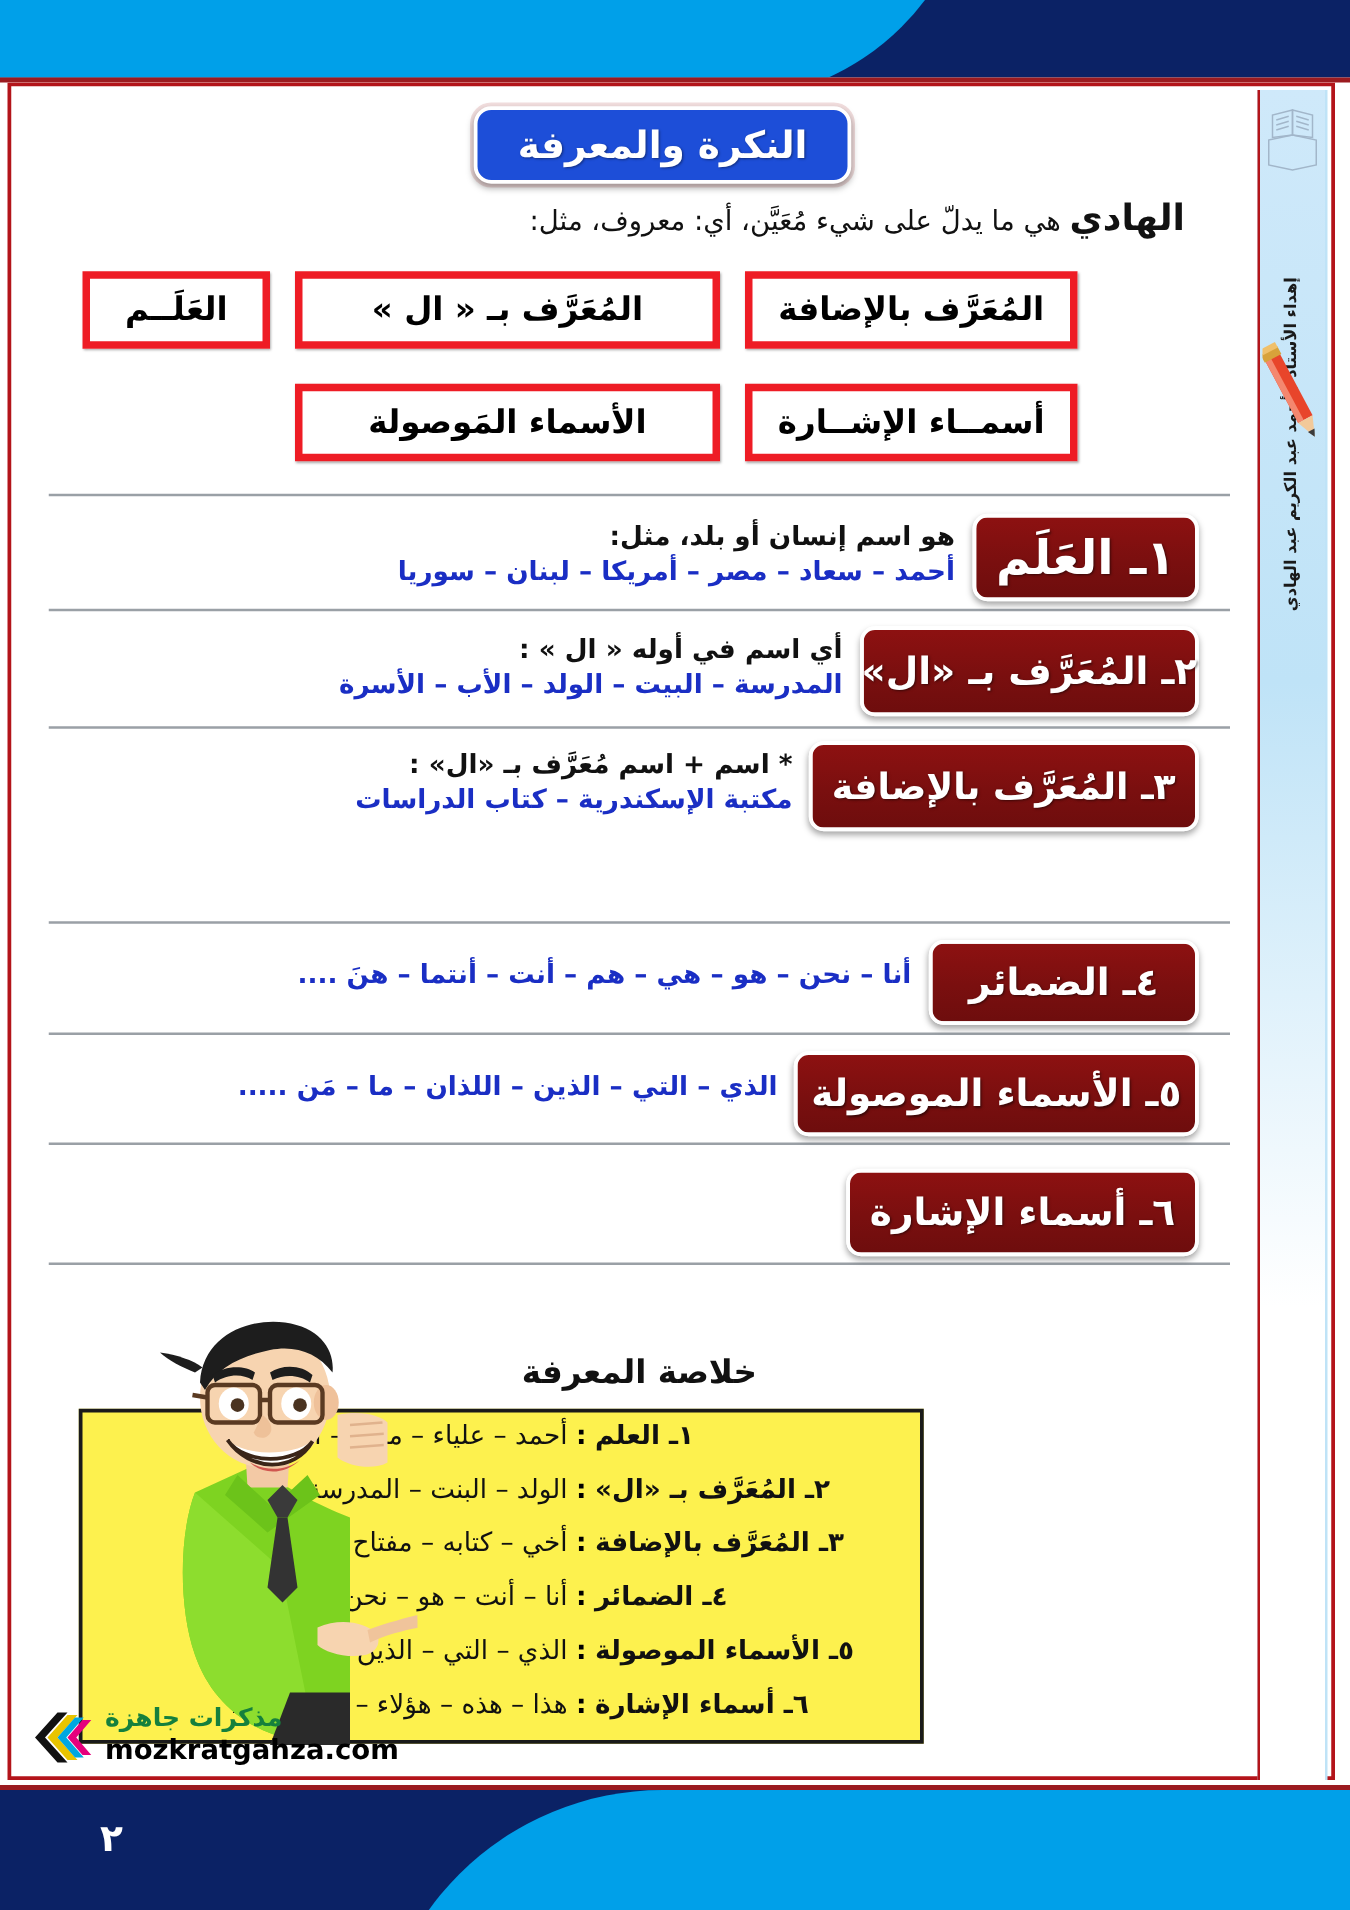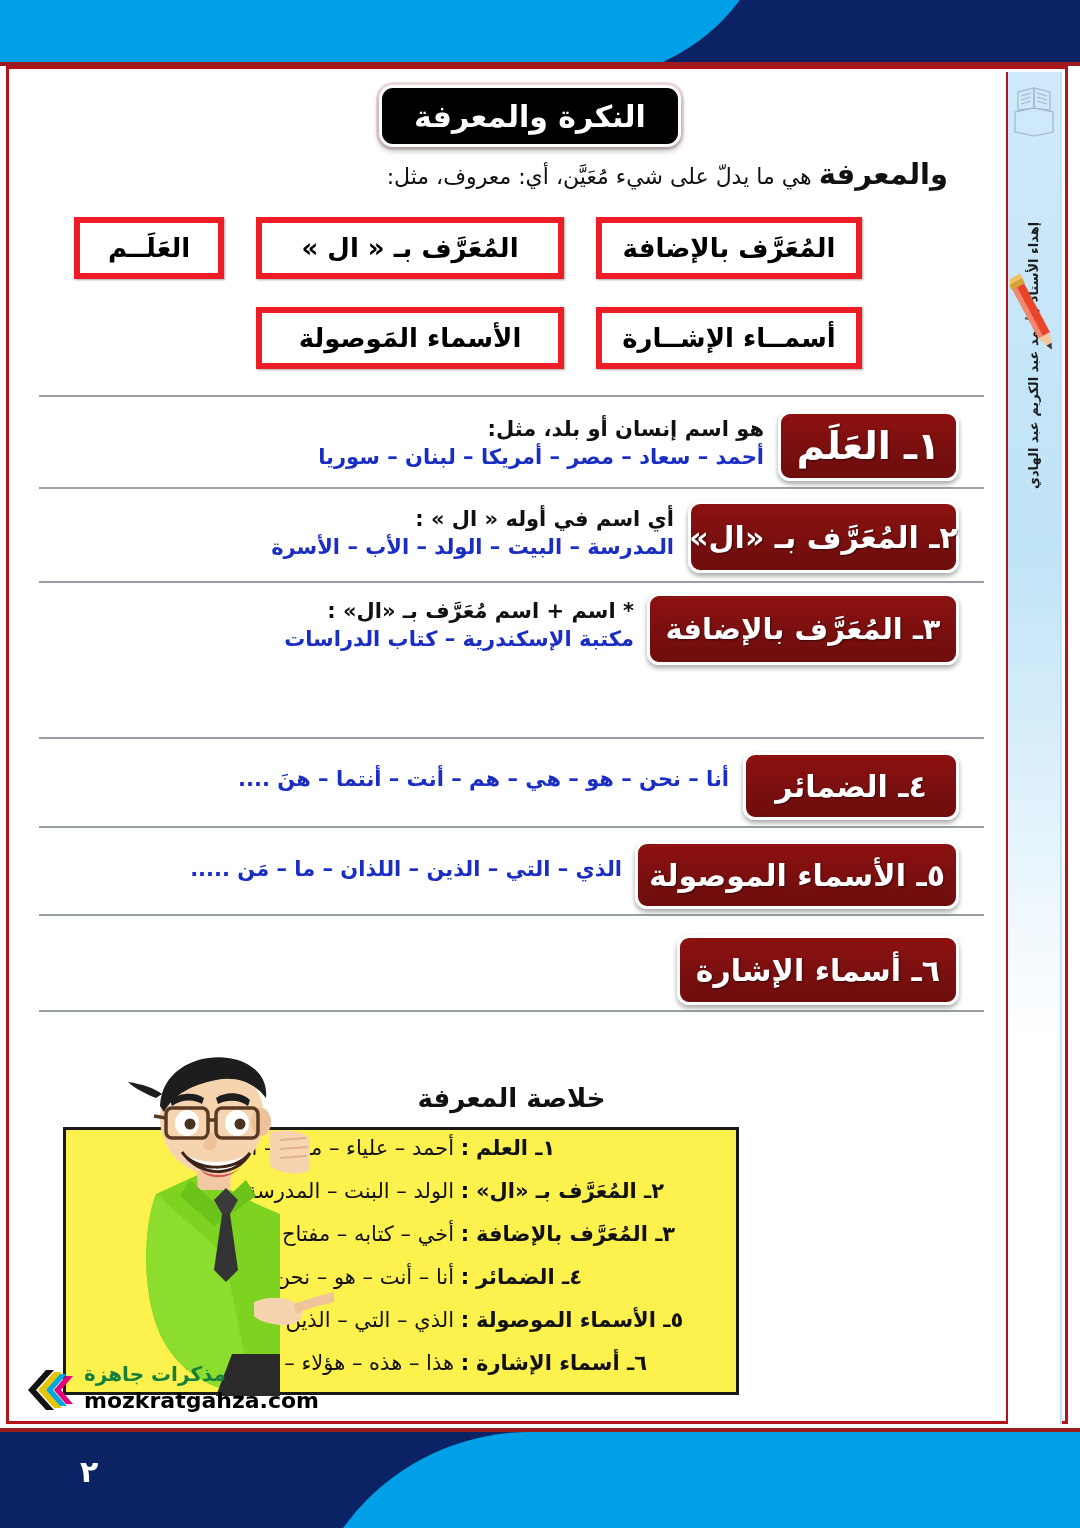--- a/index.html
+++ b/index.html
@@ -58,53 +58,53 @@
   }
 
   
   .content{
     position:absolute;left:0;top:0;width:1005px;height:1352px;
   }
 
   
   .title-pill{
     position:absolute;left:370px;top:16px;width:296px;height:56px;
-    background:#000000;border:3px solid #ffffff;border-radius:14px;
+    background:#1d4ed8;border:3px solid #ffffff;border-radius:14px;
     box-shadow:0 3px 6px rgba(0,0,0,.35), 0 0 0 3px #f2dede;
     display:flex;align-items:center;justify-content:center;
   }
   .title-pill span{
     color:#fff;font-size:30px;font-weight:bold;
     text-shadow:1px 1px 2px rgba(0,0,0,.4);
   }
 
   
   .intro{
     position:absolute;right:66px;top:88px;width:880px;
     text-align:right;direction:rtl;font-size:22px;color:#111;
   }
   .intro b{font-size:29px;font-weight:bold;}
 
   
   .chips-row{
     position:absolute;display:flex;flex-direction:row-reverse;
-    gap:32px;justify-content:flex-start;direction:rtl;
+    gap:20px;justify-content:flex-start;direction:rtl;
   }
   .chips-row.row1{right:152px;top:148px;}
   .chips-row.row2{right:152px;top:238px;}
   .chip{
     border:6px solid #ee1c25;background:#fff;
     padding:4px 12px;box-sizing:border-box;
     display:flex;align-items:center;justify-content:center;
     font-size:26px;font-weight:bold;color:#000;
     box-shadow:1px 1px 2px rgba(0,0,0,.35);
     height:62px;white-space:nowrap;
   }
   .chip.w-a{width:150px;}
-  .chip.w-b{width:308px;}
+  .chip.w-b{width:340px;}
   .chip.w-c{width:266px;}
 
   
   .sep{
     position:absolute;left:30px;width:945px;height:2px;
     background:#9aa0a6;
   }
   .sec-label{
     position:absolute;
     background:linear-gradient(180deg,#8d1111 0%,#7a0f0f 55%,#6e0d0d 100%);
@@ -205,21 +205,21 @@
       </svg>
     </div>
 
     <div class="content">
 
       <div class="title-pill">
         <span>النكرة والمعرفة</span>
       </div>
 
       <div class="intro">
-        <b>والمعرفة</b><span> هي ما يدلّ على شيء مُعَيَّن، أي: معروف، مثل:</span>
+        <b>الهادي</b><span> هي ما يدلّ على شيء مُعَيَّن، أي: معروف، مثل:</span>
       </div>
 
       <div class="chips-row row1">
         <div class="chip w-a">العَلَــم</div>
         <div class="chip w-b">المُعَرَّف بـ « ال »</div>
         <div class="chip w-c">المُعَرَّف بالإضافة</div>
       </div>
 
       <div class="chips-row row2">
         <div class="chip w-b">الأسماء المَوصولة</div>

